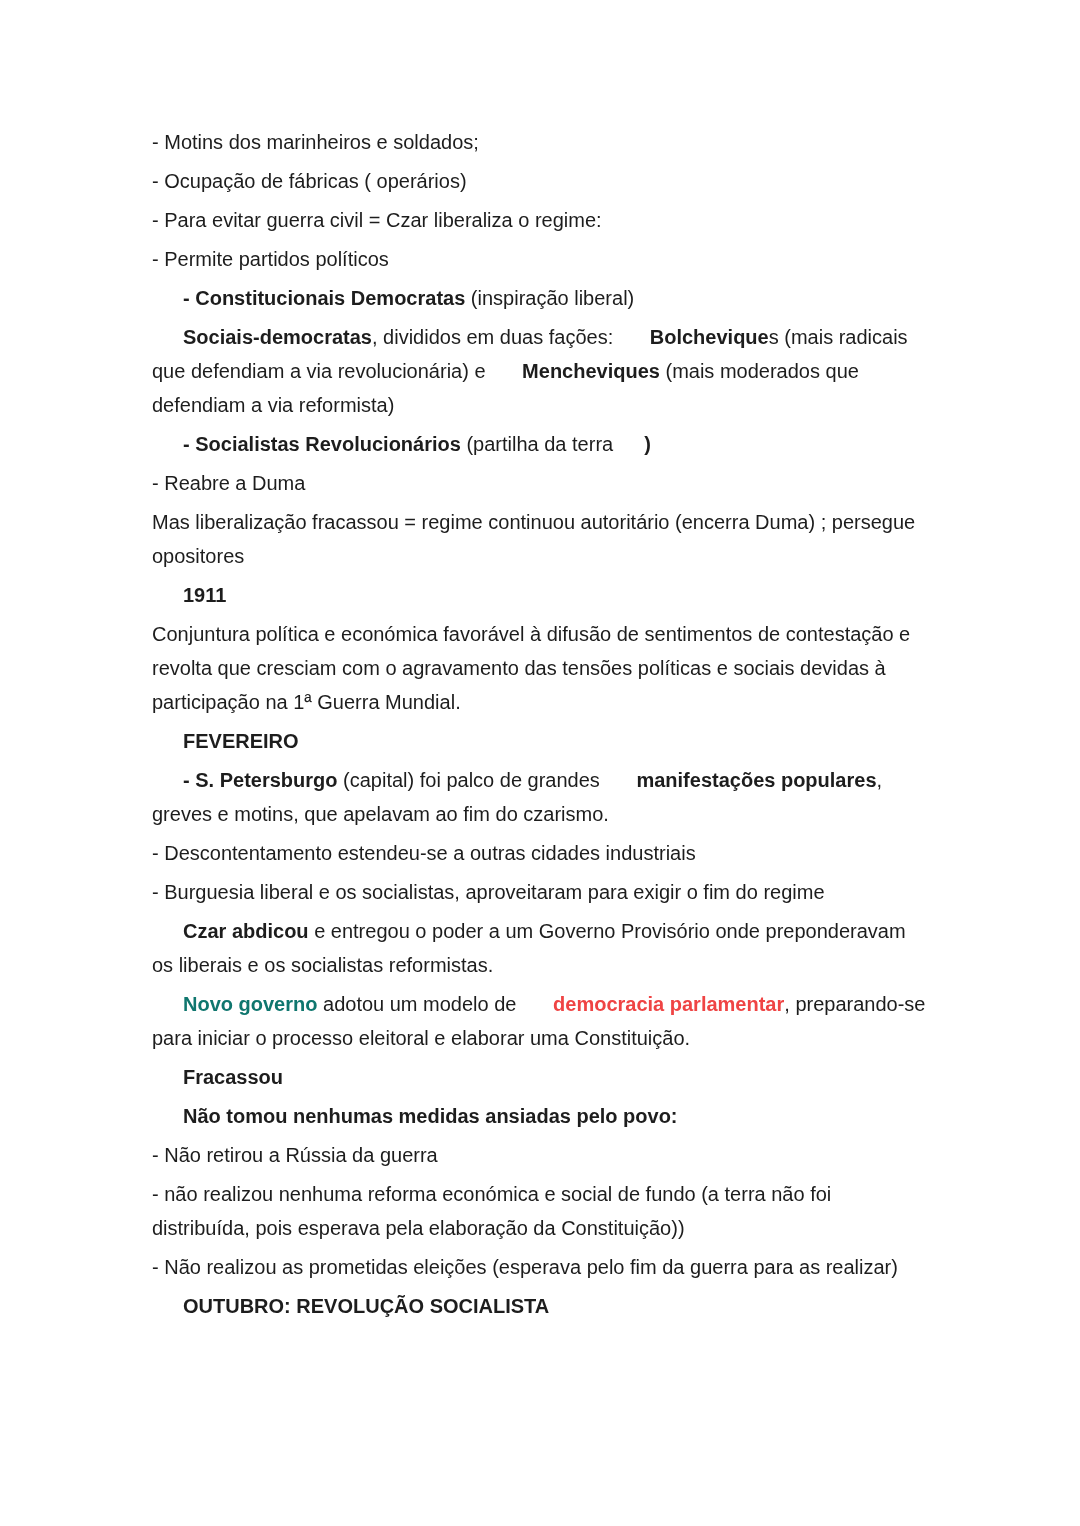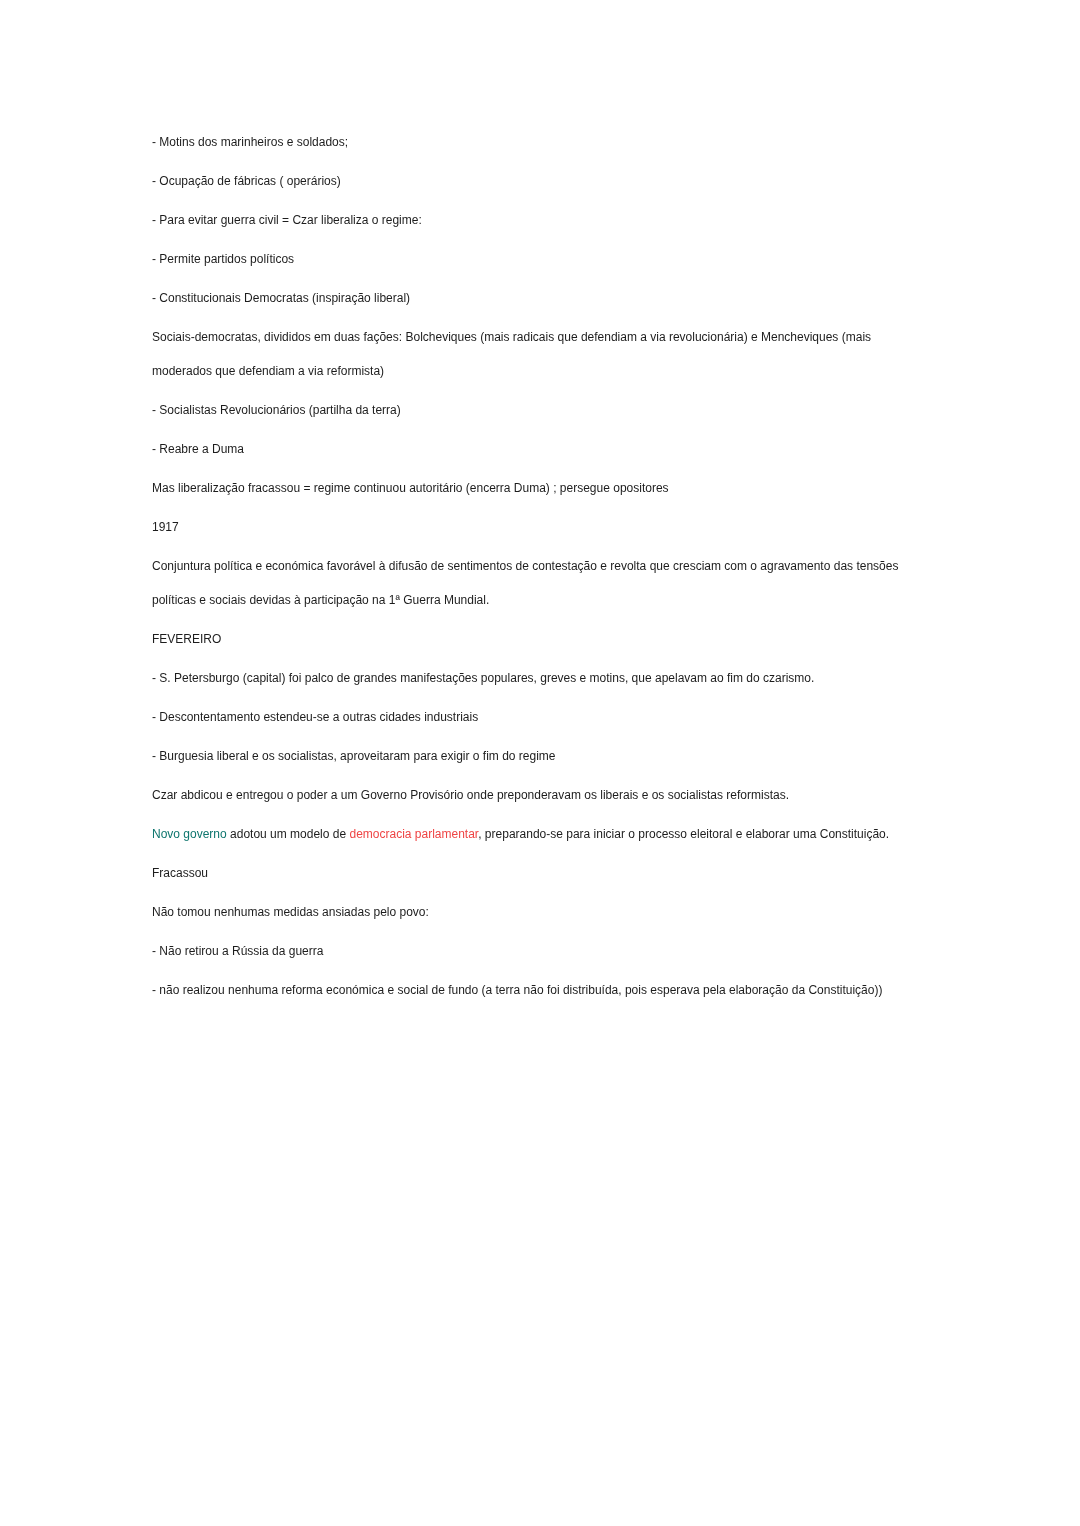--- a/index.html
+++ b/index.html
@@ -15,51 +15,54 @@
   }
   .doc-page {
     box-sizing: border-box;
     width: 1080px;
     height: 1526px;
     background: #ffffff;
     padding: 125px 152px 0 152px;
   }
   .doc-body {
     color: #1d1d1d;
-    font-size: 12px;
+    font-size: 20px;
     line-height: 34px;
   }
   .para {
     margin: 0 0 5px 0;
     white-space: normal;
   }
   .para span.b {
-    font-weight: normal;
+    font-weight: bold;
+    margin-left: 31px;
   }
 </style>
 </head>
 <body>
 
 <div class="doc-page">
   <div class="doc-body" style="color: rgb(29, 29, 29);">
       <p class="para"><span>- Motins dos marinheiros e soldados;</span></p>
       <p class="para"><span>- Ocupação de fábricas ( operários)</span></p>
       <p class="para"><span>- Para evitar guerra civil = Czar liberaliza o regime:</span></p>
       <p class="para"><span>- Permite partidos políticos</span></p>
       <p class="para"><span class="b">- Constitucionais Democratas</span><span> (inspiração liberal)</span></p>
       <p class="para"><span class="b">Sociais-democratas</span><span>, divididos em duas fações: </span><span class="b">Bolchevique</span><span>s (mais radicais que defendiam a via revolucionária) e </span><span class="b">Mencheviques</span><span> (mais moderados que defendiam a via reformista)</span></p>
       <p class="para"><span class="b">- Socialistas Revolucionários</span><span> (partilha da terra</span><span class="b">)</span></p>
       <p class="para"><span>- Reabre a Duma</span></p>
       <p class="para"><span>Mas liberalização fracassou = regime continuou autoritário (encerra Duma) ; persegue opositores</span></p>
-      <p class="para"><span class="b">1917</span></p>
+      <p class="para"><span class="b">1911</span></p>
       <p class="para"><span>Conjuntura política e económica favorável à difusão de sentimentos de contestação e revolta que cresciam com o agravamento das tensões políticas e sociais devidas à participação na 1ª Guerra Mundial.</span></p>
       <p class="para"><span class="b">FEVEREIRO</span></p>
       <p class="para"><span class="b">- S. Petersburgo</span><span> (capital) foi palco de grandes </span><span class="b">manifestações populares</span><span>, greves e motins, que apelavam ao fim do czarismo.</span></p>
       <p class="para"><span>- Descontentamento estendeu-se a outras cidades industriais</span></p>
       <p class="para"><span>- Burguesia liberal e os socialistas, aproveitaram para exigir o fim do regime</span></p>
       <p class="para"><span class="b">Czar abdicou</span><span> e entregou o poder a um Governo Provisório onde preponderavam os liberais e os socialistas reformistas.</span></p>
       <p class="para"><span class="b" style="color: #0f766e;">Novo governo</span><span> adotou um modelo de </span><span class="b" style="color: #ef4444;">democracia parlamentar</span><span>, preparando-se para iniciar o processo eleitoral e elaborar uma Constituição.</span></p>
       <p class="para"><span class="b">Fracassou</span></p>
       <p class="para"><span class="b">Não tomou nenhumas medidas ansiadas pelo povo:</span></p>
       <p class="para"><span>- Não retirou a Rússia da guerra</span></p>
       <p class="para"><span>- não realizou nenhuma reforma económica e social de fundo (a terra não foi distribuída, pois esperava pela elaboração da Constituição))</span></p>
+      <p class="para"><span>- Não realizou as prometidas eleições (esperava pelo fim da guerra para as realizar)</span></p>
+      <p class="para"><span class="b">OUTUBRO: REVOLUÇÃO SOCIALISTA</span></p>
     </div>
 </div>
 
 </body></html>

